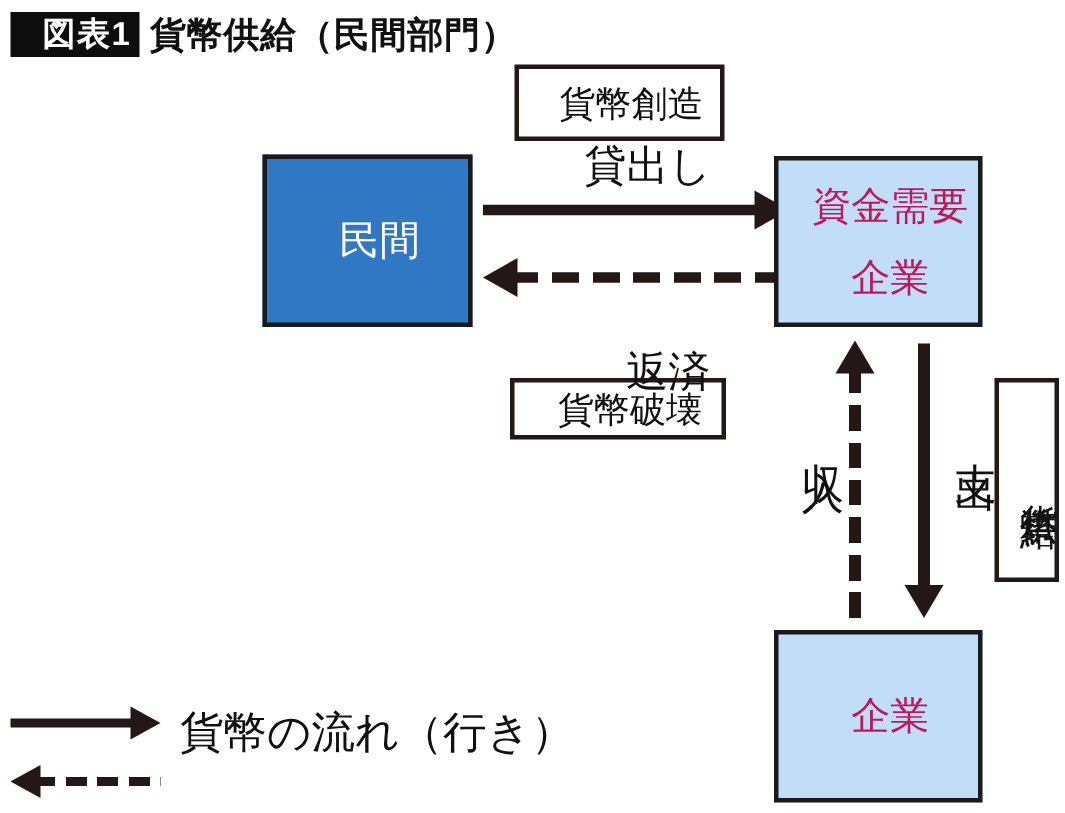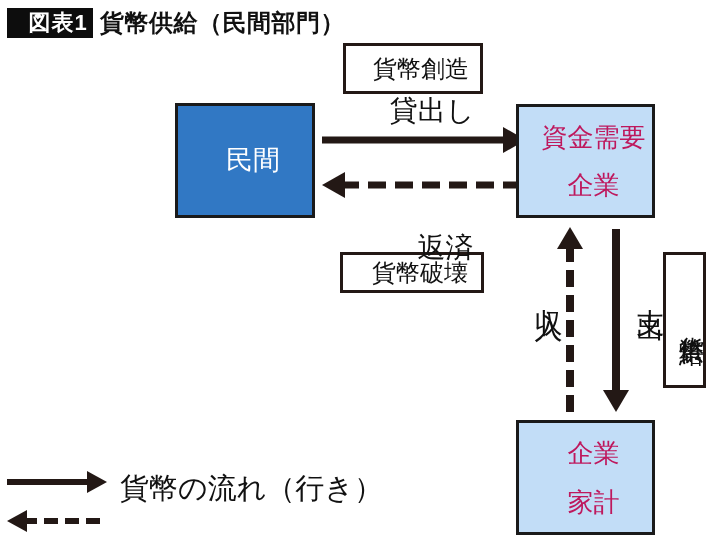--- a/index.html
+++ b/index.html
@@ -162,21 +162,20 @@
 
   <div class="abs node node-bank">
     <div>民間</div>
   </div>
   <div class="abs node node-light node-firms">
     <div>資金需要</div>
     <div>企業</div>
   </div>
   <div class="abs node node-light node-households">
     <div>企業</div>
-    <div>家計</div>
   </div>
 
   <div class="abs h-arrow legend-arrow la-out">
     <div class="line"></div>
     <div class="head head-right"></div>
   </div>
   <div class="abs legend-label ll-out">貨幣の流れ（行き）</div>
 
   <div class="abs h-arrow legend-arrow la-ret">
     <div class="line dashed"></div>

